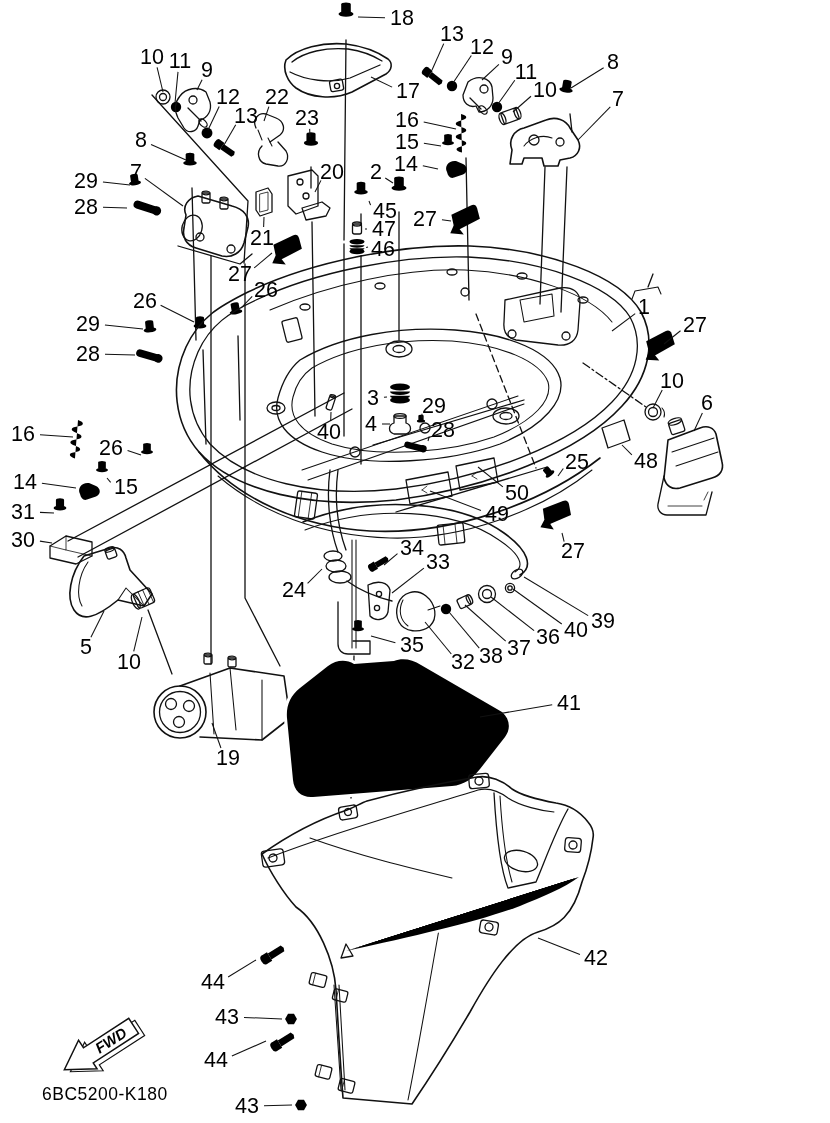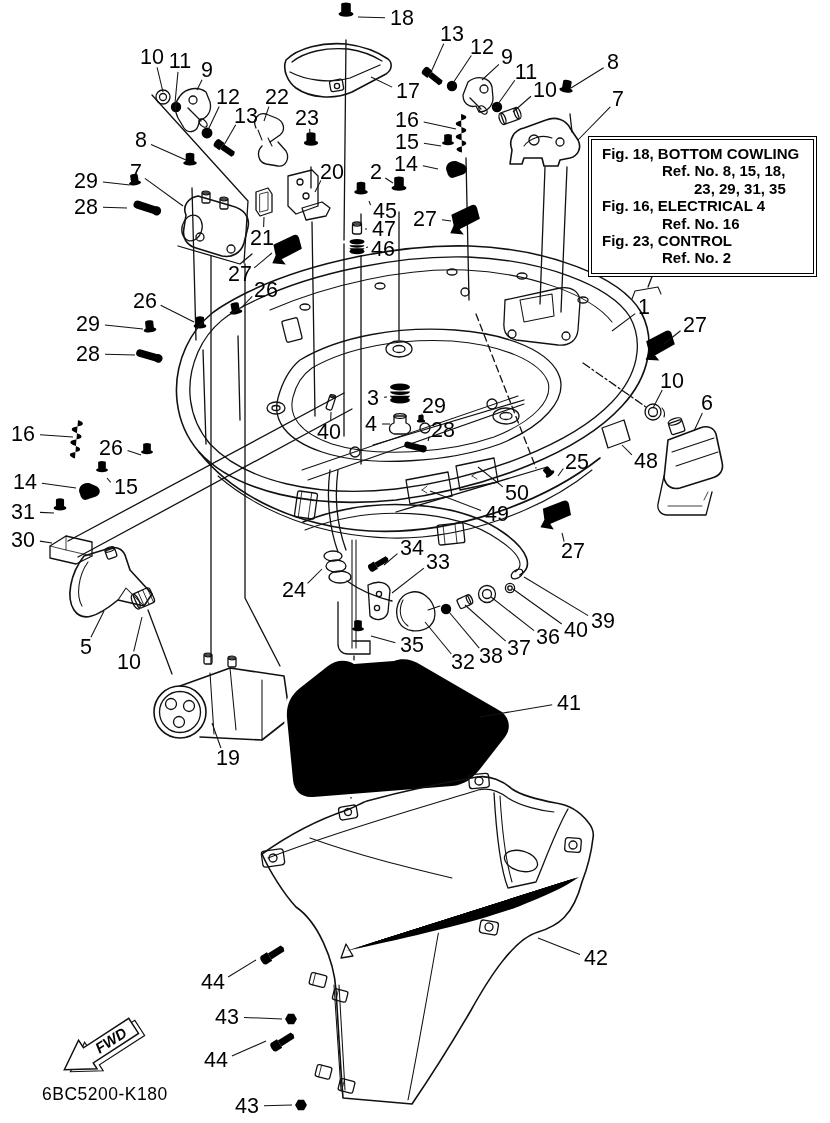--- a/index.html
+++ b/index.html
@@ -559,24 +559,13 @@
     <g transform="translate(99,1046) rotate(-33)">
       <path d="M -42,1 L -14,-16 L -14,-7 L 40,-7 L 40,11 L -14,11 L -14,18 Z" transform="translate(4,5)" style="stroke:#111;fill:none;stroke-width:1.2"></path>
       <path d="M -42,1 L -14,-16 L -14,-7 L 40,-7 L 40,11 L -14,11 L -14,18 Z" style="stroke:#111;fill:#fff;stroke-width:1.5"></path>
       <text class="fwd-text" x="13" y="7" text-anchor="middle">FWD</text>
     </g>
   </g>
 
   <text class="code-text" x="42" y="1100">6BC5200-K180</text>
 </svg>
 
-<div class="refbox">
-  <div class="refbox-inner" id="refbox-lines">
-        <div class="ref-line i0">Fig. 18, BOTTOM COWLING</div>
-        <div class="ref-line i1">Ref. No. 8, 15, 18,</div>
-        <div class="ref-line i2">23, 29, 31, 35</div>
-        <div class="ref-line i0">Fig. 16, ELECTRICAL 4</div>
-        <div class="ref-line i1">Ref. No. 16</div>
-        <div class="ref-line i0">Fig. 23, CONTROL</div>
-        <div class="ref-line i1">Ref. No. 2</div>
-      </div>
 </div>
-</div>
 
 </body></html>

